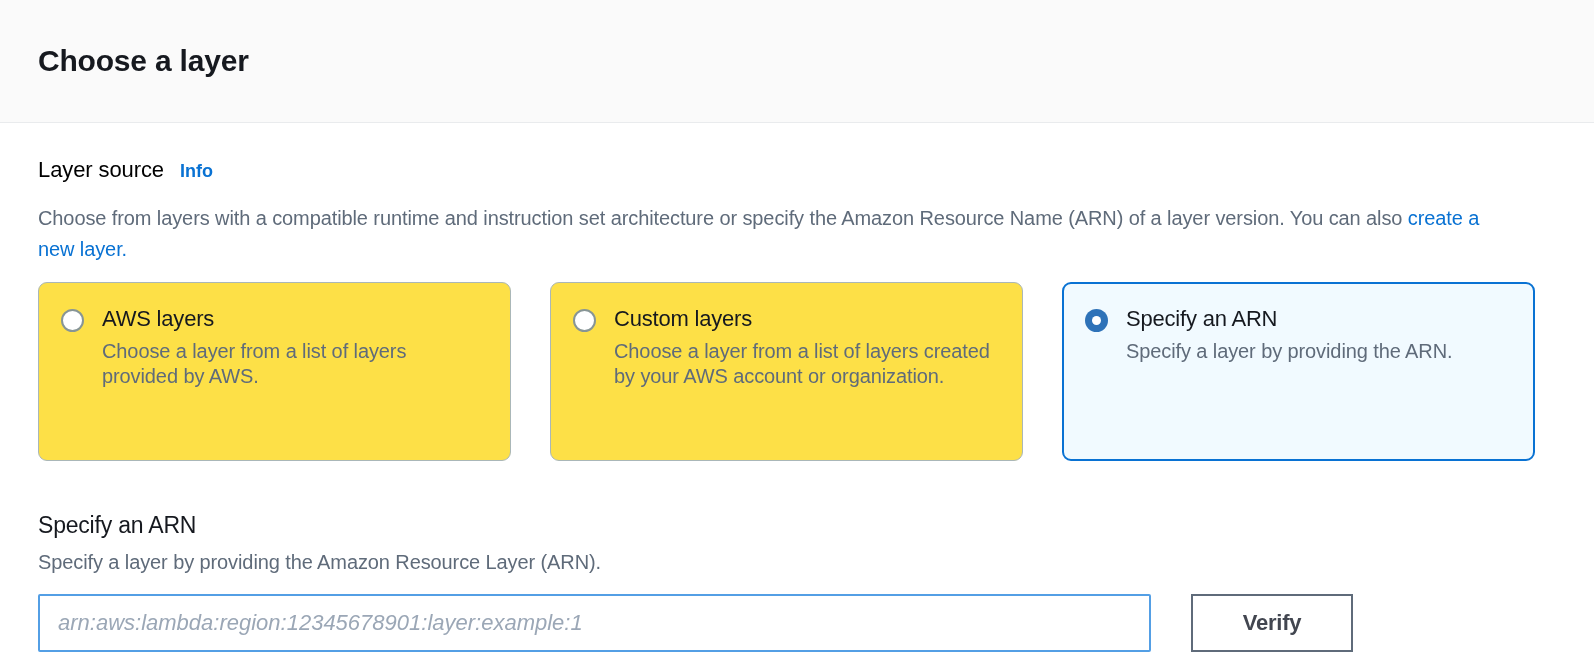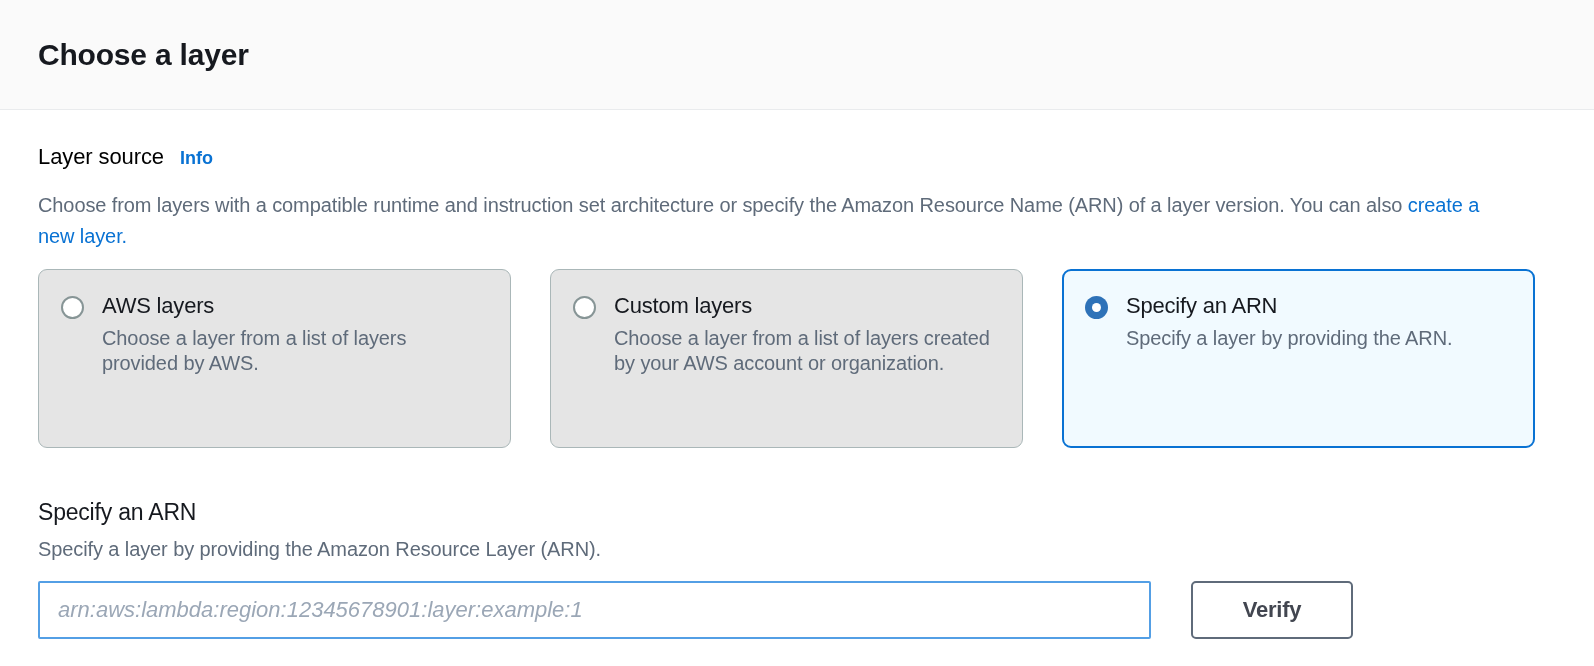--- a/index.html
+++ b/index.html
@@ -13,21 +13,21 @@
   .page {
     position: relative;
     width: 1594px;
     height: 666px;
     overflow: hidden;
     background: #ffffff;
   }
 
   
   .modal-header {
-    height: 110px;
+    height: 123px;
     background: #fafafa;
     border-bottom: 1px solid #e9ebed;
     display: flex;
     align-items: center;
     padding: 0 38px;
   }
   .modal-title {
     font-size: 30px;
     font-weight: bold;
     color: #16191f;
@@ -75,21 +75,21 @@
   .tile-group {
     margin-top: 17px;
     display: flex;
     gap: 39px;
   }
   .tile {
     width: 473px;
     height: 179px;
     border: 1px solid #aab7b8;
     border-radius: 9px;
-    background: #e5e5e5;
+    background: #fde047;
     padding: 22px 24px 0 22px;
     display: flex;
     align-items: flex-start;
     gap: 18px;
     cursor: pointer;
     position: relative;
   }
   .tile.selected {
     border: 2px solid #0972d3;
     background: #f1faff;
@@ -170,21 +170,21 @@
   }
   .arn-input::placeholder {
     color: #9ba7b6;
     font-style: italic;
     opacity: 1;
   }
   .verify-btn {
     width: 162px;
     height: 58px;
     border: 2px solid #5f6b7a;
-    border-radius: 5px;
+    border-radius: 0;
     background: #ffffff;
     color: #424650;
     font-family: "Liberation Sans", sans-serif;
     font-size: 22px;
     font-weight: bold;
     letter-spacing: -0.2px;
     cursor: pointer;
   }
 </style>
 </head>

